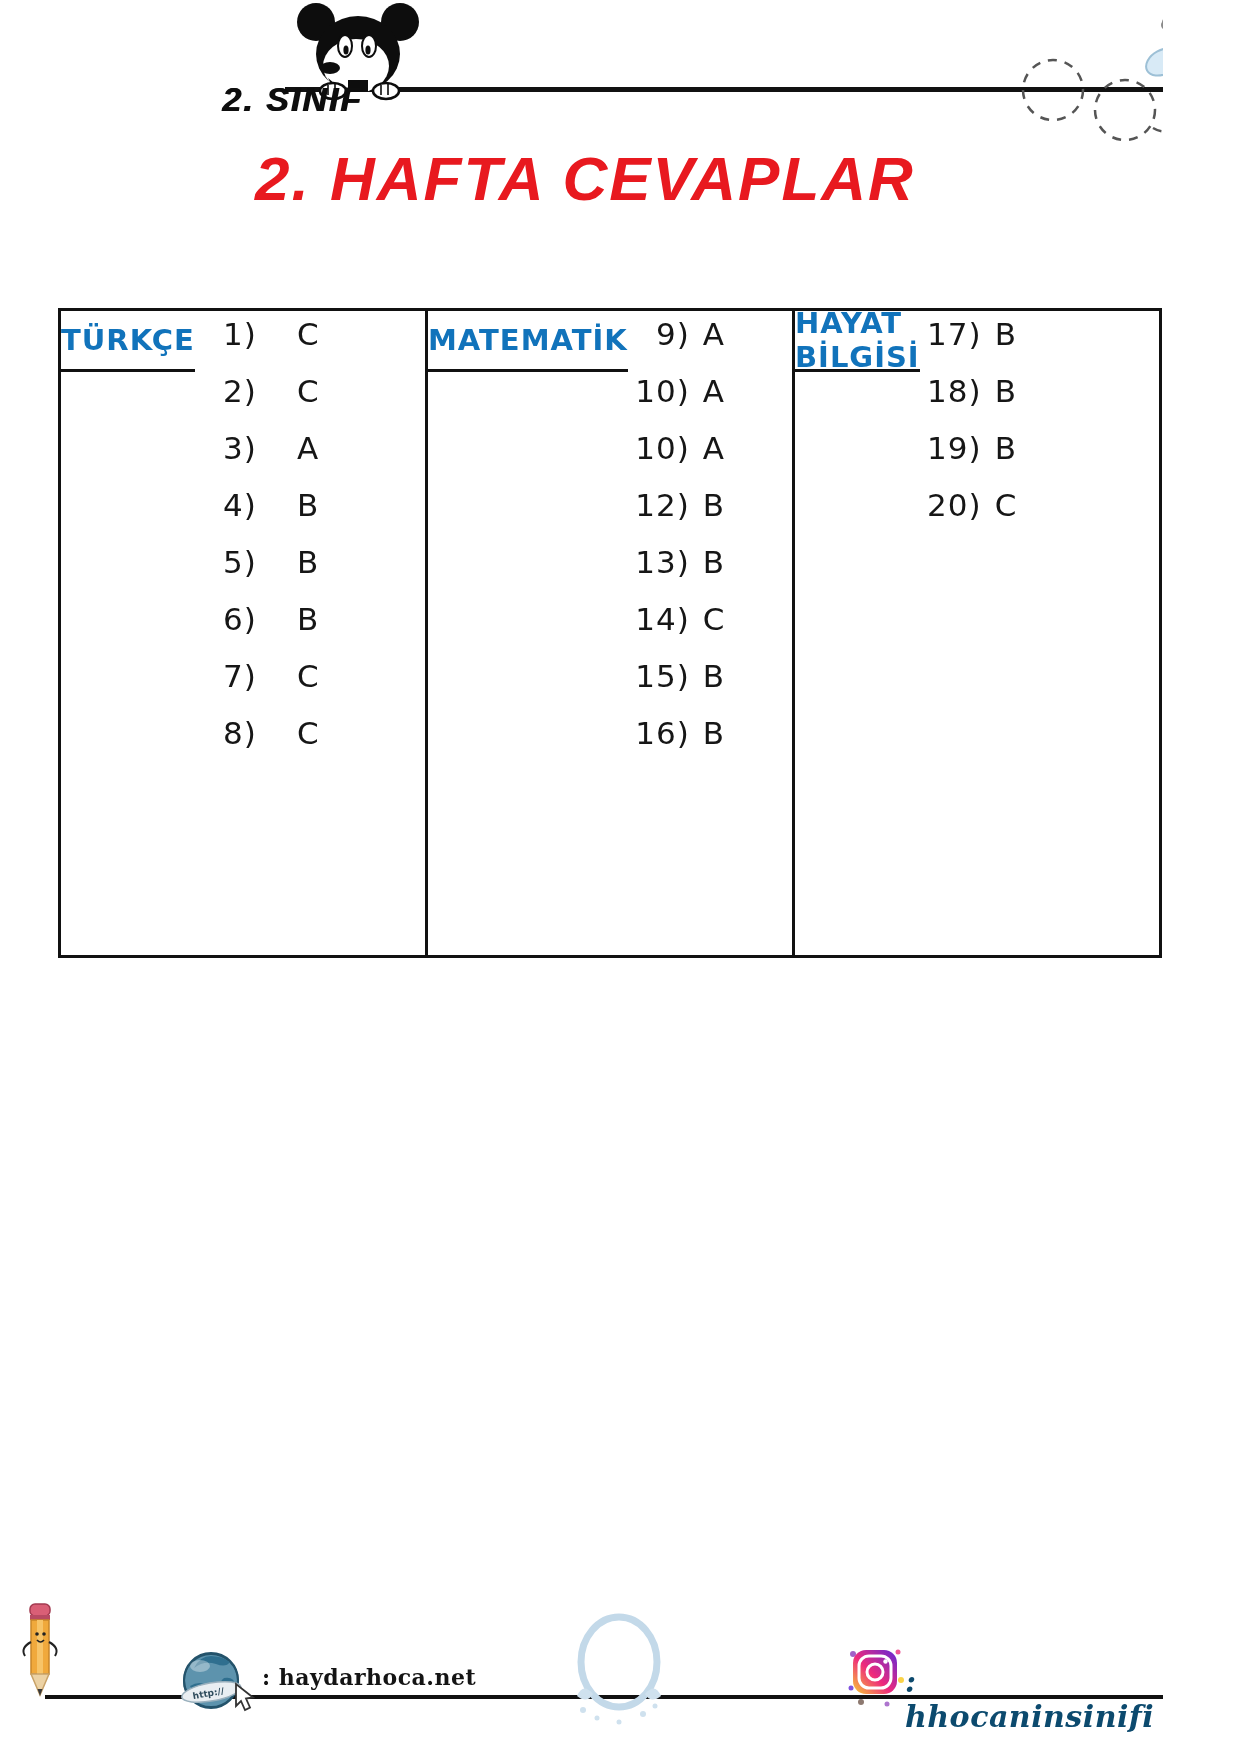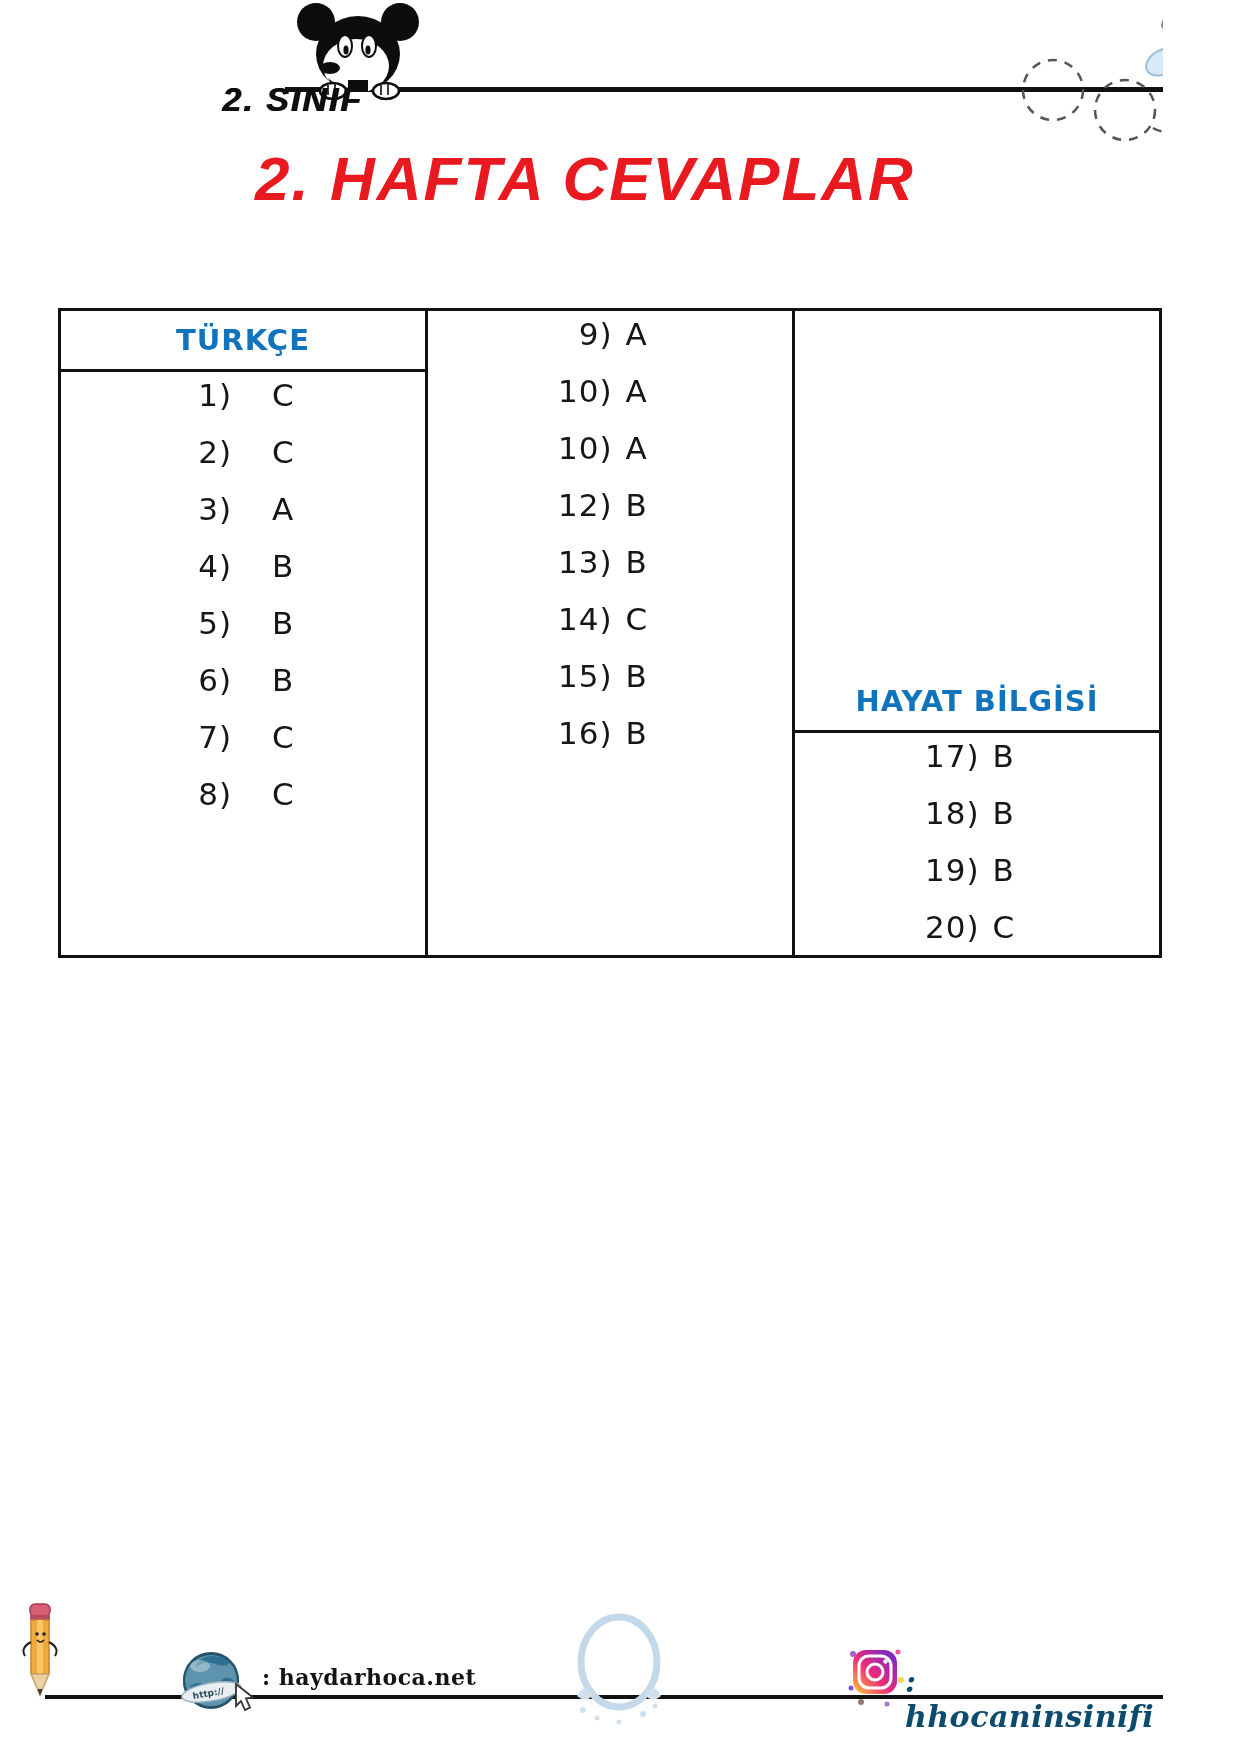--- a/index.html
+++ b/index.html
@@ -33,22 +33,22 @@
     font-weight:800;font-style:italic;
     font-size:62px;letter-spacing:2px;
     color:#e8191f;
   }
   
   .answer-table{
     position:absolute;left:58px;top:308px;width:1104px;height:650px;
     border:3px solid #111;display:flex;box-sizing:border-box;
     background:#fff;
   }
-  .col{flex:1 1 0;border-right:3px solid #111;display:flex;flex-direction:column;box-sizing:border-box;}
-  .col:last-child{border-right:none;justify-content:flex-end;}
+  .col{flex:1 1 0;border-right:3px solid #111;display:flex;flex-direction:row;box-sizing:border-box;}
+  .col:last-child{border-right:none;}
   .col-header{
     height:61px;flex:0 0 61px;border-bottom:3px solid #111;
     display:flex;align-items:center;justify-content:center;box-sizing:border-box;
   }
   .col-header span{
     font-family:"DejaVu Sans",sans-serif;
     font-weight:800;font-size:29px;letter-spacing:1px;
     color:#1173bb;
   }
   .col-body{margin-top:-6px;}
@@ -195,20 +195,23 @@
           </div>
           <div class="answer-row">
             <div class="answer-inner">
               <span class="num">8)</span>
               <span class="letter">C</span>
             </div>
           </div>
         </div>
     </div>
     <div class="col" data-idx="1">
+      <div class="col-header">
+        <span>MATEMATİK</span>
+      </div>
       <div class="col-body">
           <div class="answer-row">
             <div class="answer-inner">
               <span class="num">9)</span>
               <span class="letter">A</span>
             </div>
           </div>
           <div class="answer-row">
             <div class="answer-inner">
               <span class="num">10)</span>

